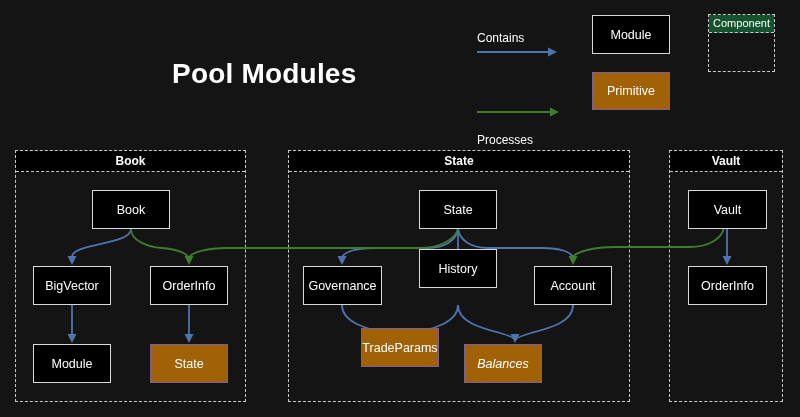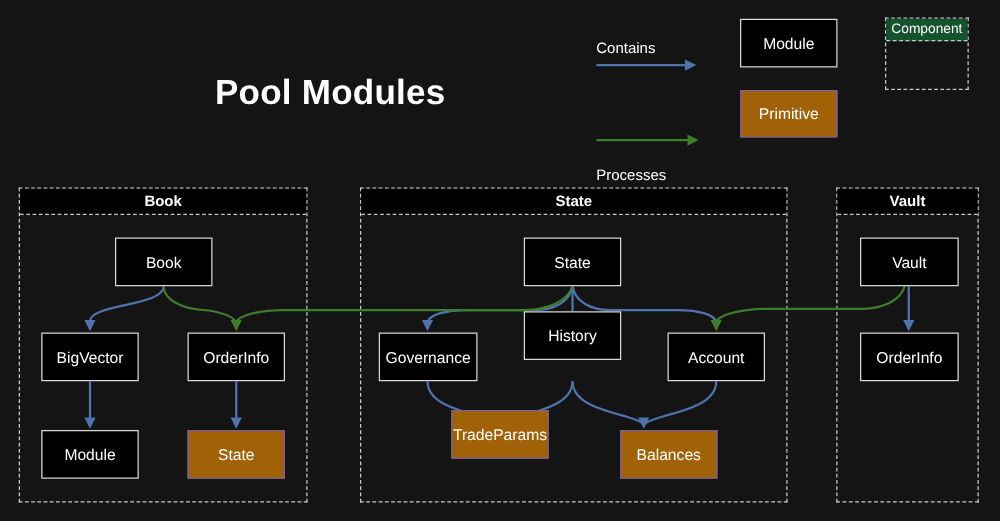--- a/index.html
+++ b/index.html
@@ -98,18 +98,18 @@
   <div class="node" style="left:33px;top:266px;">BigVector</div>
   <div class="node" style="left:150px;top:266px;">OrderInfo</div>
   <div class="node" style="left:33px;top:344px;">Module</div>
   <div class="node purple" style="left:150px;top:344px;">State</div>
 
   <div class="node" style="left:419px;top:190px;">State</div>
   <div class="node" style="left:303px;top:266px;width:79px;">Governance</div>
   <div class="node" style="left:419px;top:249px;">History</div>
   <div class="node" style="left:534px;top:266px;">Account</div>
   <div class="node purple" style="left:361px;top:328px;">TradeParams</div>
-  <div class="node purple" style="left:496px;top:344px;">Balances</div>
+  <div class="node purple" style="left:464px;top:344px;font-style:italic;">Balances</div>
 
   <div class="node" style="left:688px;top:190px;width:79px;">Vault</div>
   <div class="node" style="left:688px;top:266px;width:79px;">OrderInfo</div>
 
 </div>
 
 </body></html>

